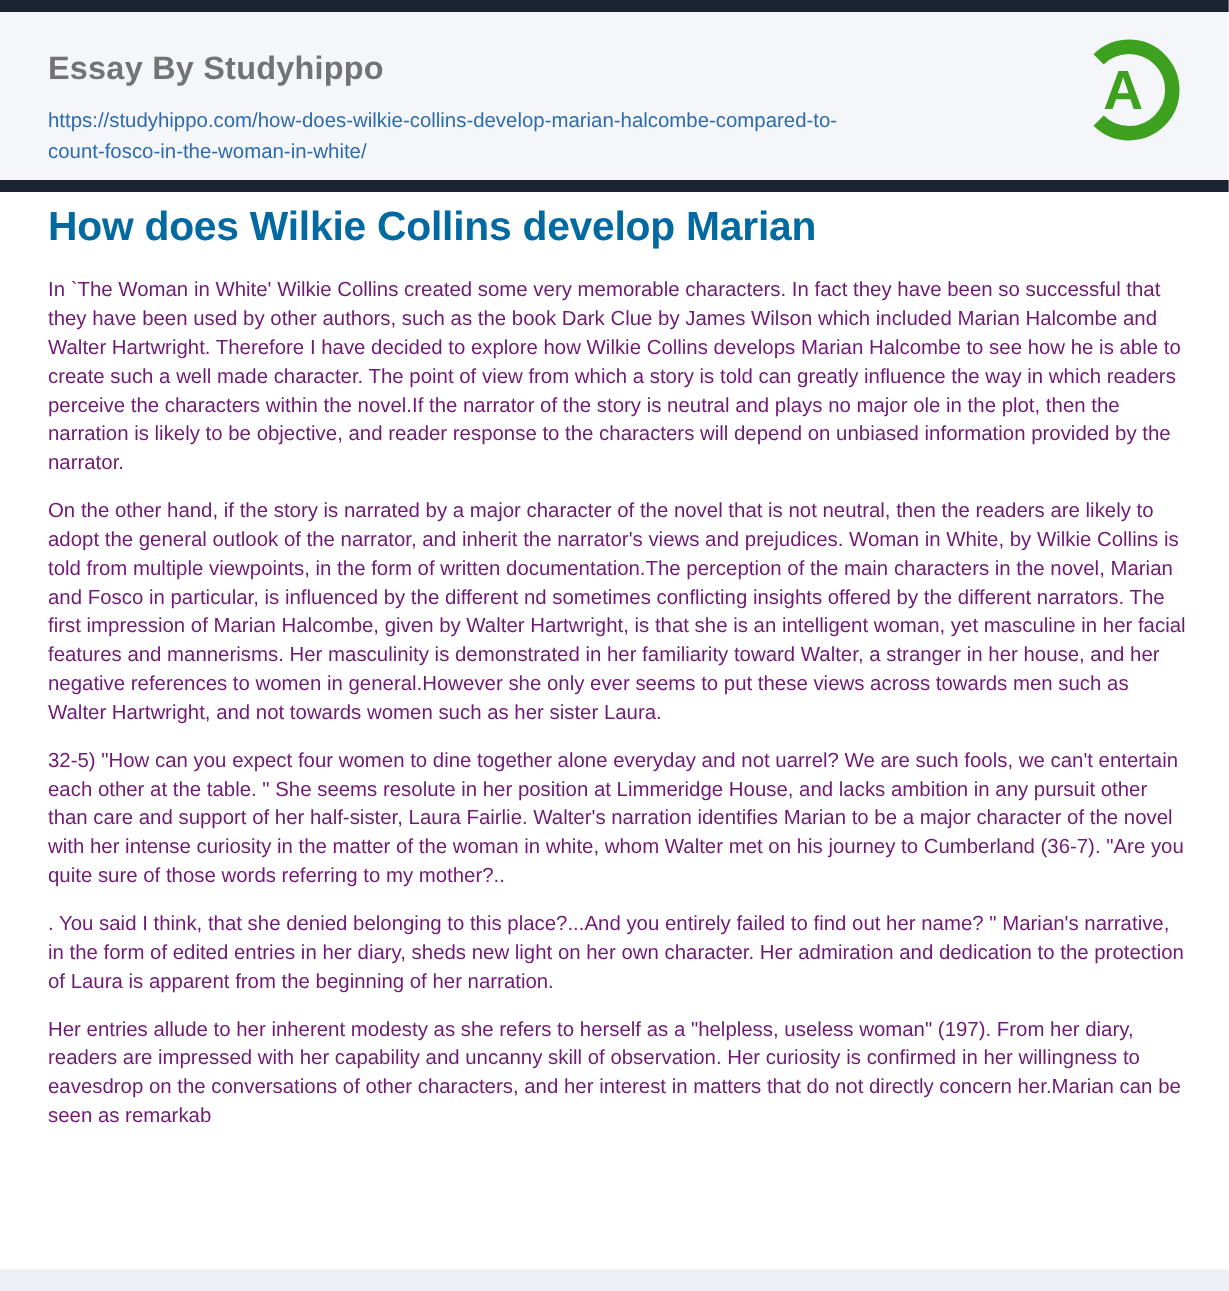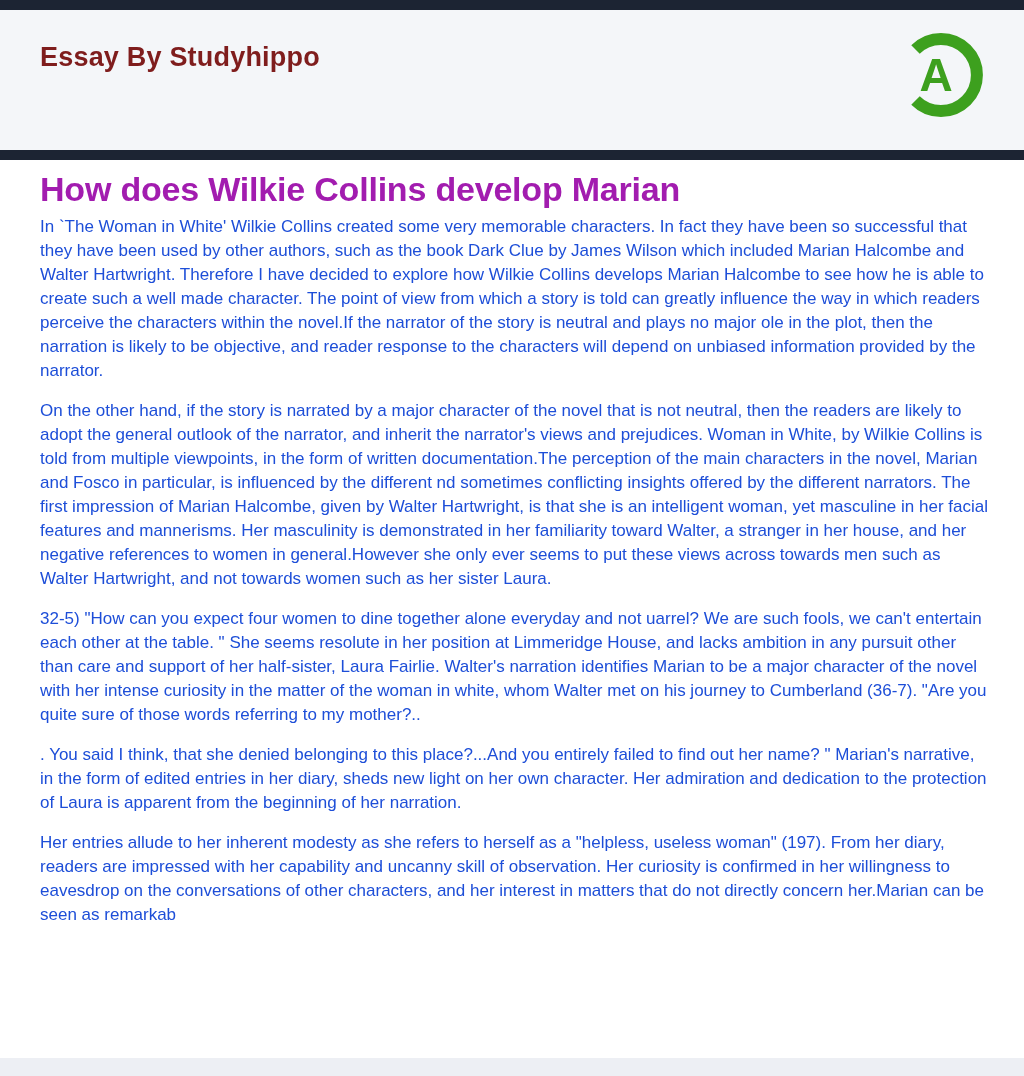--- a/index.html
+++ b/index.html
@@ -8,56 +8,58 @@
     width: 1024px; height: 1076px;
     position: relative;
     background: #ffffff;
     overflow: hidden;
     font-family: "Liberation Sans", "DejaVu Sans", sans-serif;
   }
   .top-band { height: 10px; background: #1c2433; }
   .header { position: relative; height: 140px; background: #f4f6f9; }
   .site-title {
     position: absolute; left: 40px; top: 32px;
-    font-size: 27px; font-weight: bold; color: #7f1d1d; letter-spacing: .2px;
+    font-size: 27px; font-weight: bold; color: #737373; letter-spacing: .2px;
     margin: 0;
   }
   .url {
     position: absolute; left: 40px; top: 78px;
     font-size: 17px; line-height: 26px; color: #2d6bad;
     text-decoration: none; cursor: pointer;
   }
   .url .url-line { display: block; }
   .logo { position: absolute; left: 896px; top: 20px; width: 90px; height: 90px; }
   .separator-band { height: 10px; background: #1c2433; }
   .main { padding: 12px 36px 0 40px; }
   .article-title {
-    margin: 0 0 8px 0;
+    margin: 0 0 23px 0;
     font-size: 34px; line-height: 35px; font-weight: bold;
-    color: #a21caf; letter-spacing: -0.2px;
+    color: #0369a1; letter-spacing: -0.2px;
   }
   .article-title .title-line { display: block; }
   .essay p {
     margin: 0 0 16px 0;
     font-size: 17px; line-height: 24px;
-    color: #1d4ed8;
+    color: #701a75;
   }
   .footer-strip {
     position: absolute; left: 0; bottom: 0;
     width: 100%; height: 18px; background: #edeff4;
   }
 </style>
 </head>
 <body>
 
 <div class="top-band"></div>
 
 <div class="header">
   <h1 class="site-title">Essay By Studyhippo</h1>
   <div class="url">
+      <span class="url-line">https://studyhippo.com/how-does-wilkie-collins-develop-marian-halcombe-compared-to-</span>
+      <span class="url-line">count-fosco-in-the-woman-in-white/</span>
     </div>
   <svg class="logo" viewBox="0 0 90 90" aria-hidden="true">
     <path d="M 19.5 19.5 A 36 36 0 1 1 19.5 70.5" fill="none" stroke="#3da01e" stroke-width="12"></path>
     <text x="40" y="61" text-anchor="middle" font-size="46" font-weight="600" fill="#3da01e" font-family="Liberation Sans, DejaVu Sans, sans-serif">A</text>
   </svg>
 </div>
 
 <div class="separator-band"></div>
 
 <div class="main">

